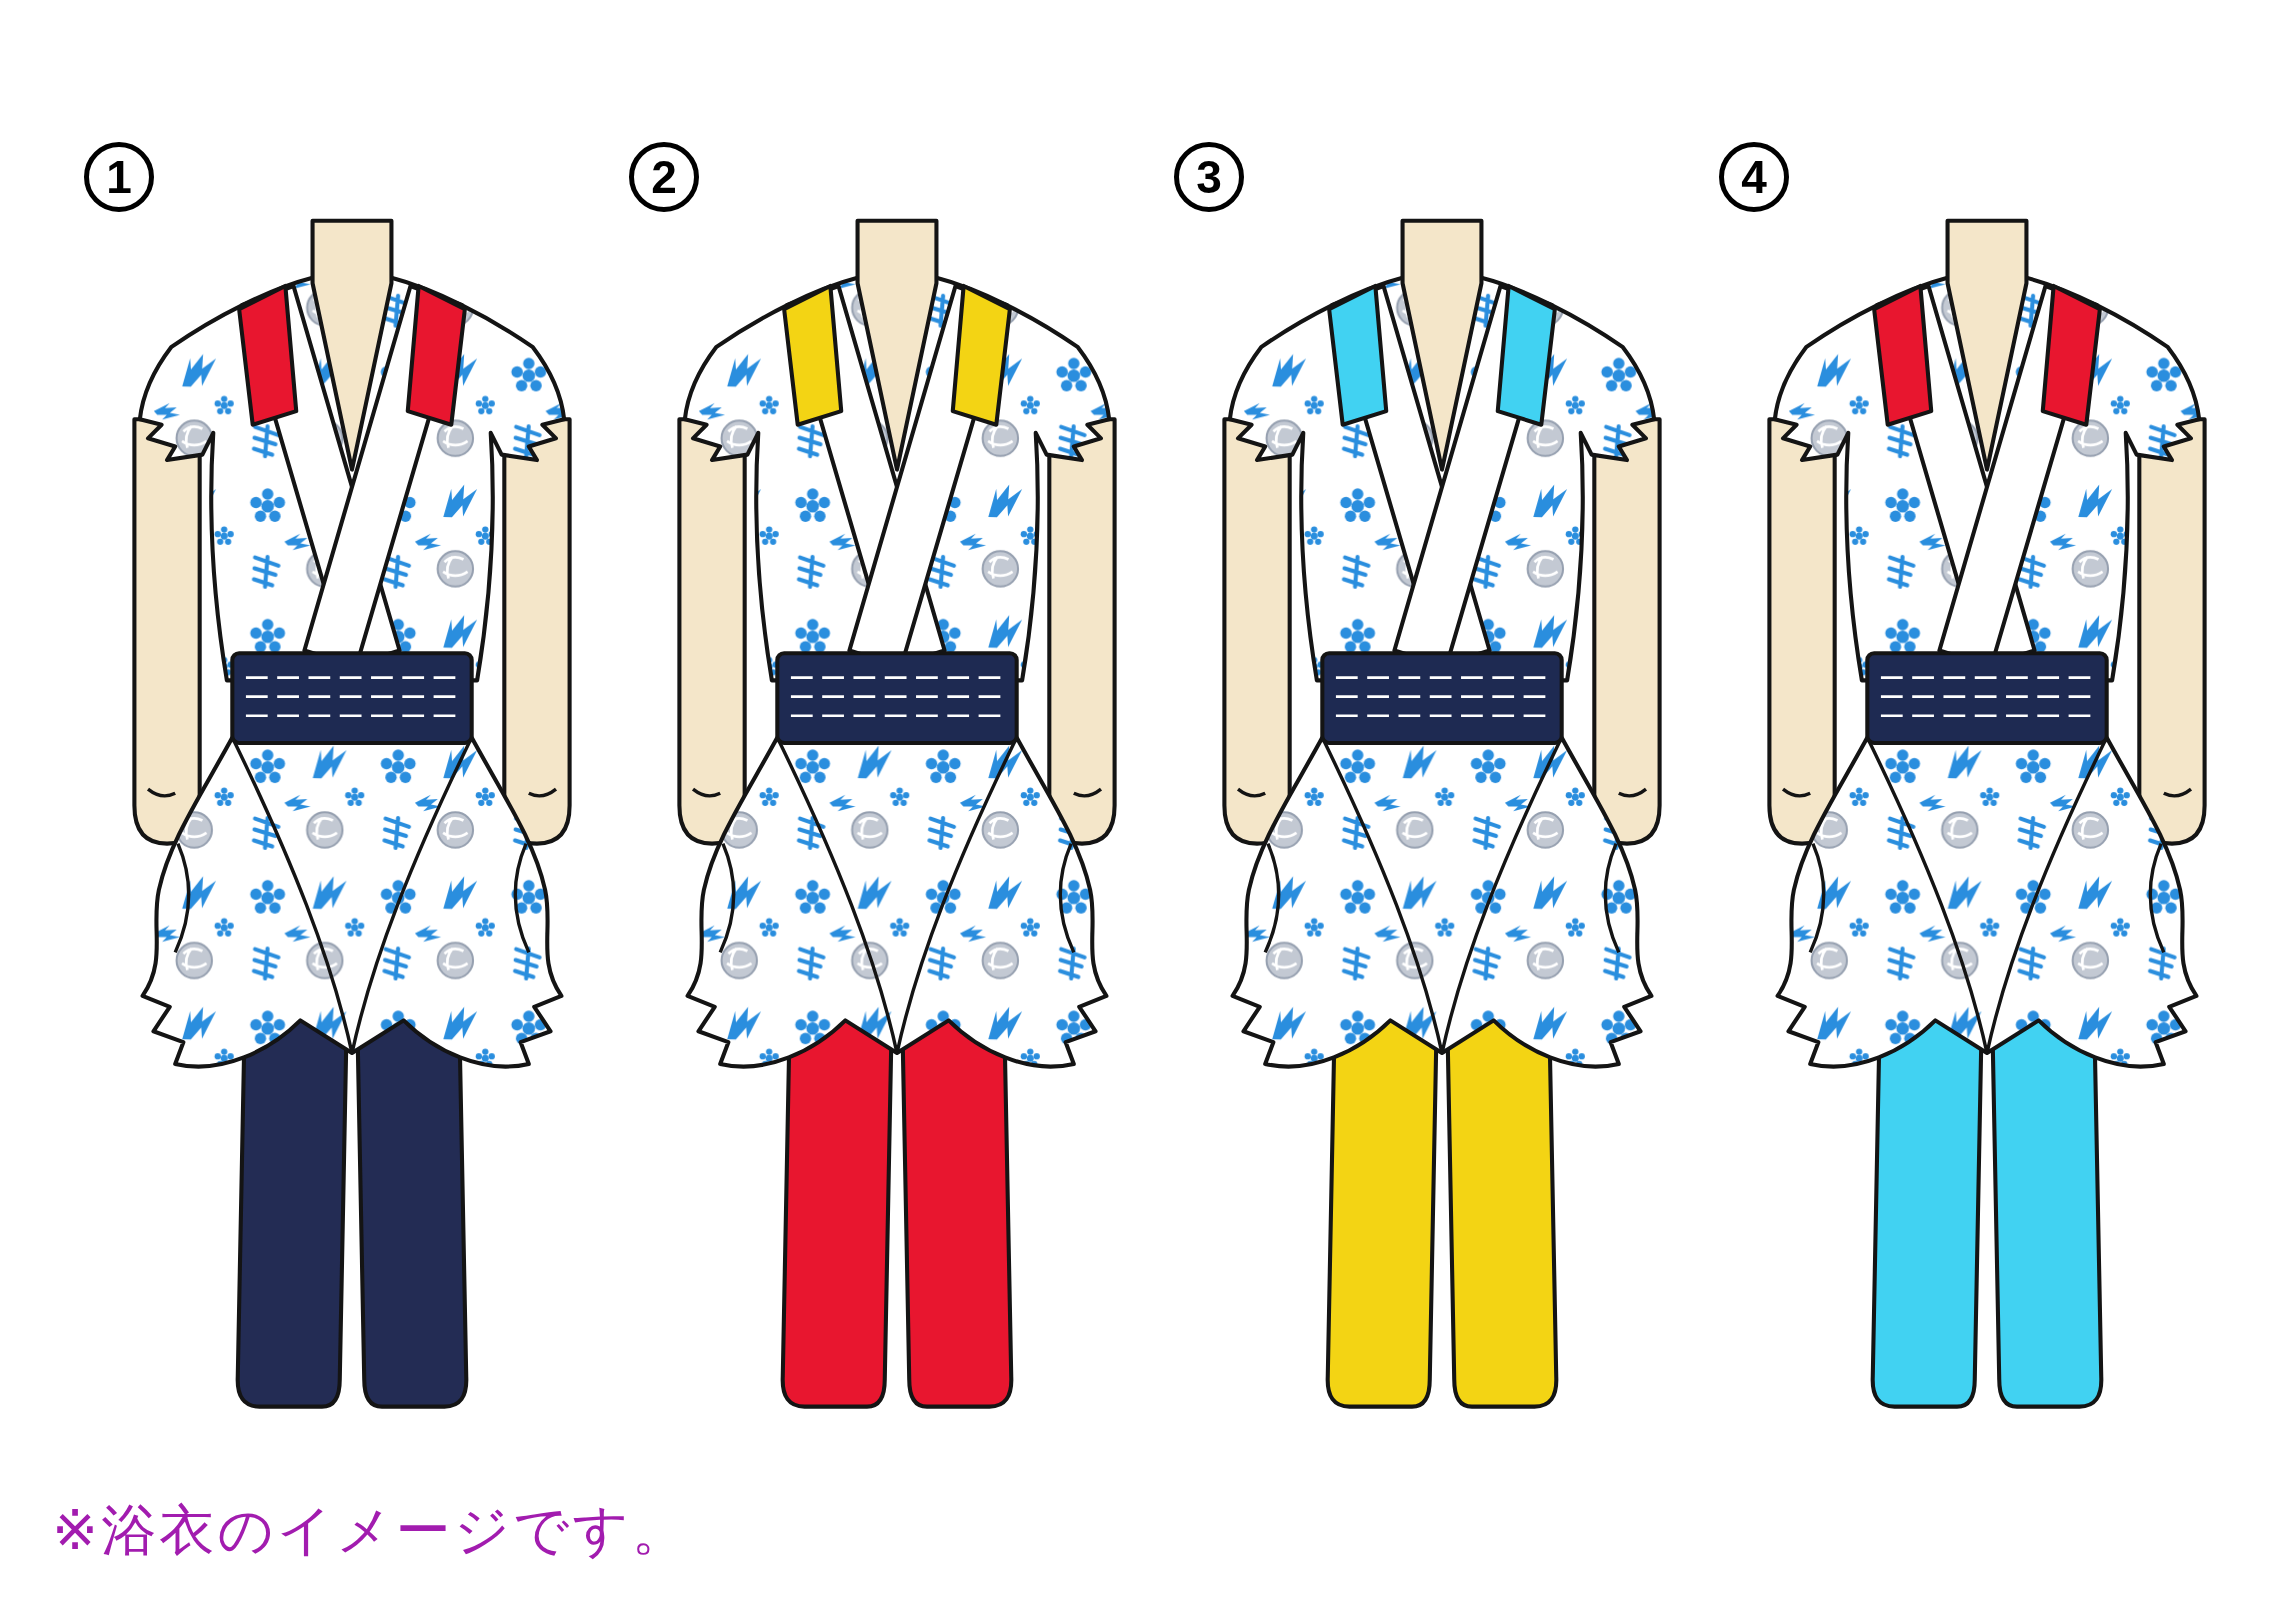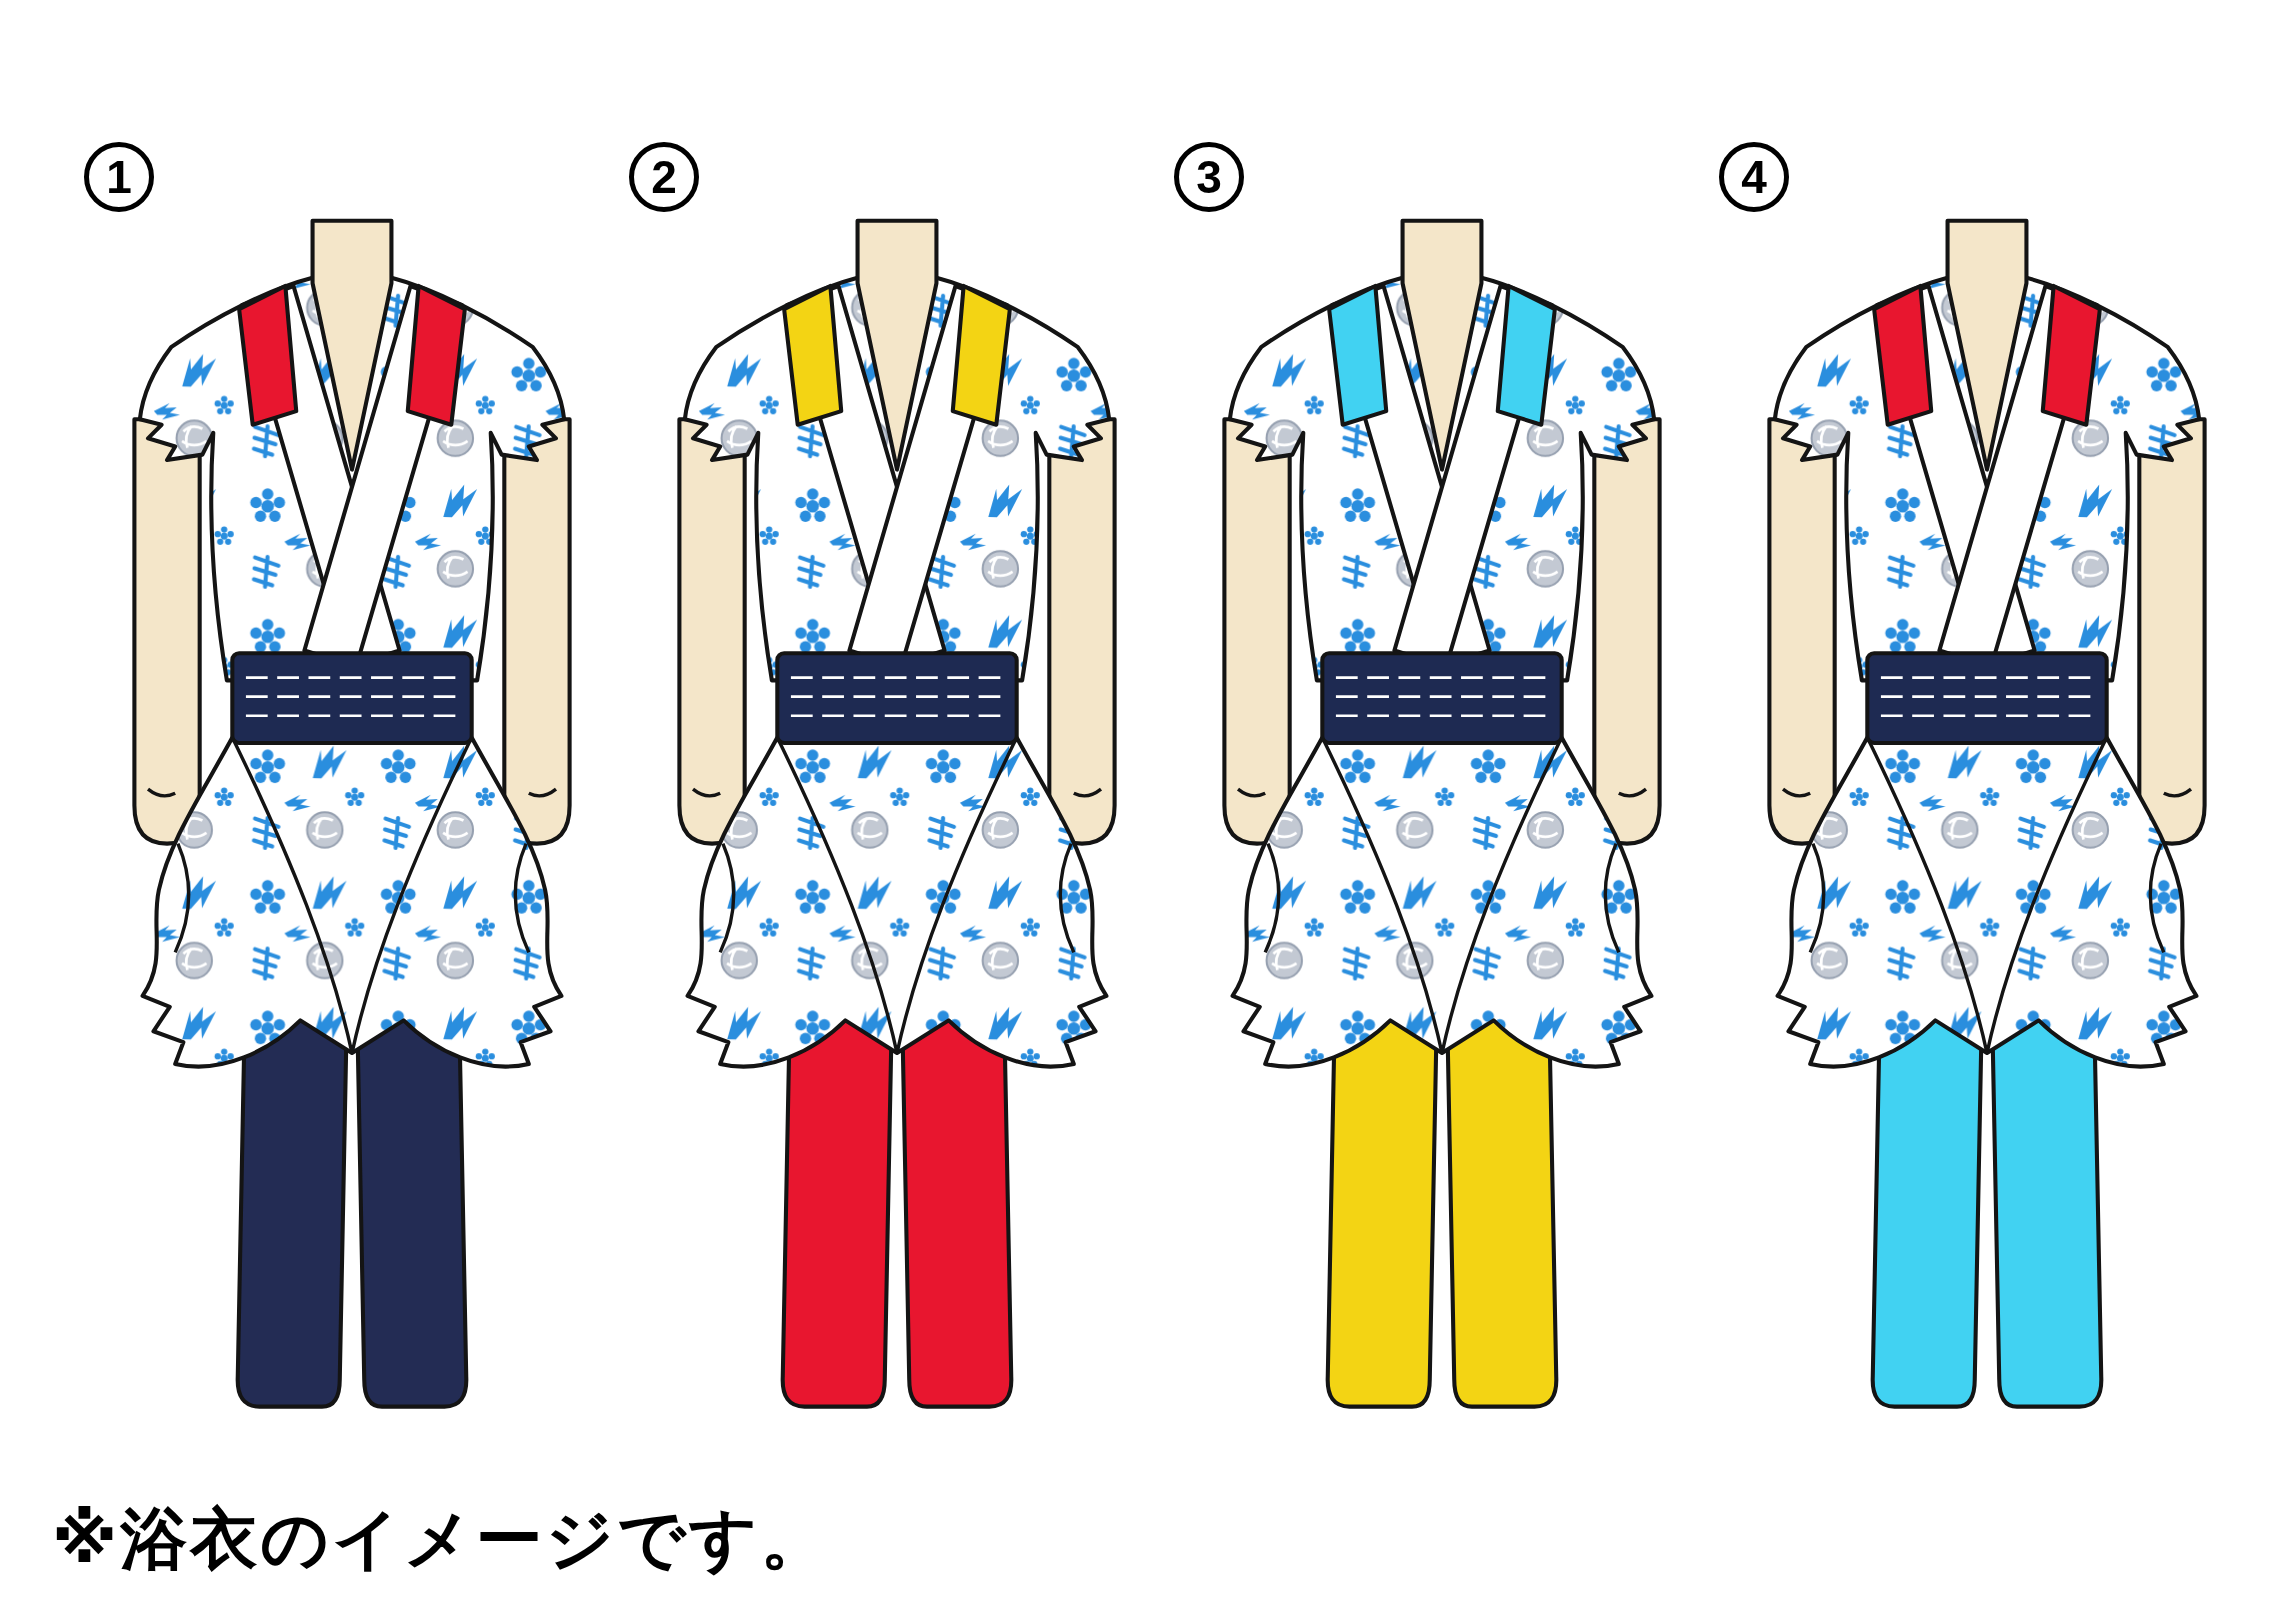--- a/index.html
+++ b/index.html
@@ -44,24 +44,24 @@
   .figure-svg {
     display: block;
     margin-top: 6.1px;
     width: 490px;
     height: 1224px;
   }
   .caption {
     position: absolute;
     left: 52px;
     top: 1494px;
-    font-size: 67px;
-    font-weight: 700;
+    font-size: 55px;
+    font-weight: 400;
     letter-spacing: 3.1px;
-    color: #000000;
+    color: #a21caf;
     white-space: nowrap;
   }
   .defs-svg {
     position: absolute;
     width: 0;
     height: 0;
     overflow: hidden;
   }
 </style>
 </head>

